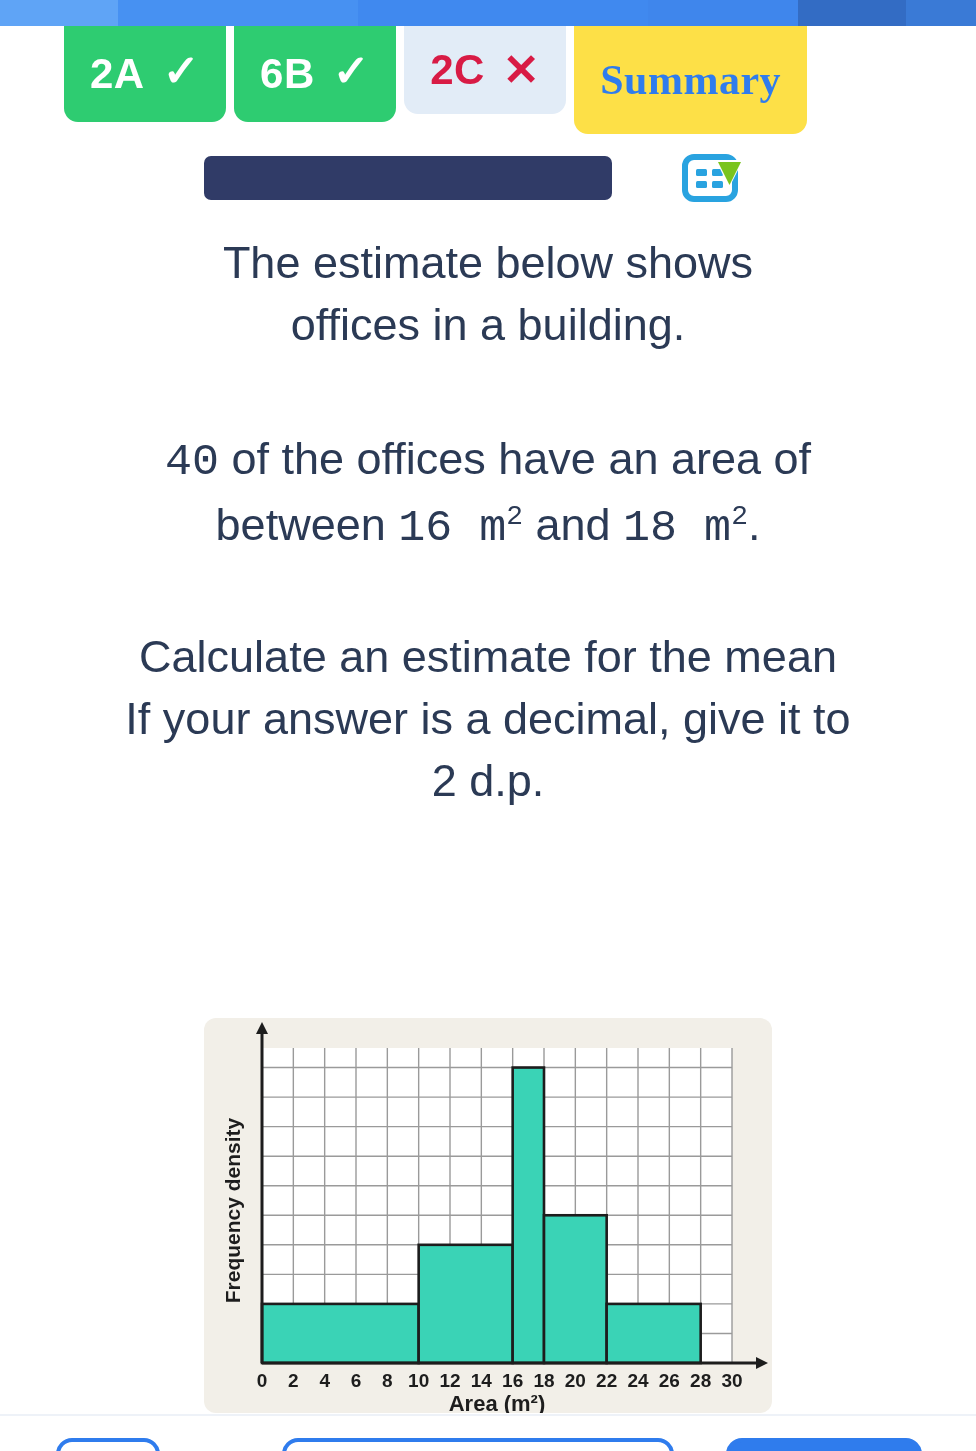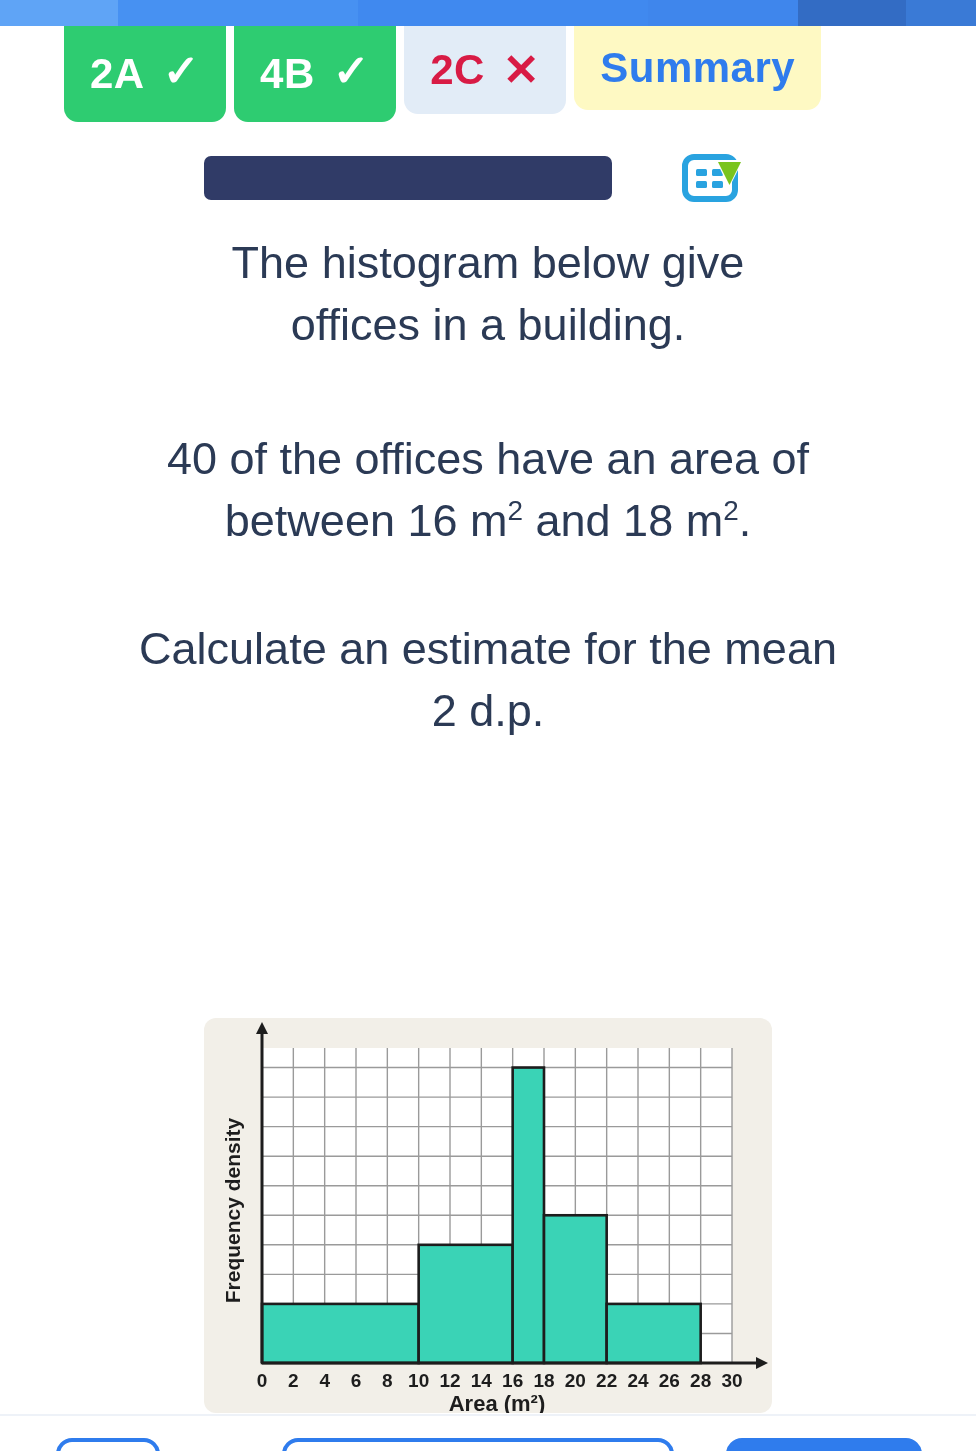--- a/index.html
+++ b/index.html
@@ -31,21 +31,21 @@
     display: flex; align-items: center; justify-content: center;
     gap: 18px;
     font-size: 42px; font-weight: 700;
     letter-spacing: .5px;
     border-radius: 0 0 14px 14px;
     padding: 0 26px;
     white-space: nowrap;
   }
   .tab.done { background:#2ecc71; color:#ffffff; }
   .tab.wrong { background:#e2ecf7; color:#d81b45; height:88px; }
-  .tab.summary { background:#fef9c3; color:#2f7ced; height:84px; }
+  .tab.summary { background:#fde047; color:#2f7ced; height:108px;font-family:Liberation Serif, serif; }
   .tab .mark { font-size: 44px; line-height: 1; font-weight: 700; display:inline-block; }
   .tab.done .mark { transform: translateY(-3px); }
   .tab-gap { width: 8px; }
 
   
   .redact-row {
     position: absolute; top: 146px; left: 0;
     width: 976px; height: 62px;
   }
   .redact-bar {
@@ -67,21 +67,21 @@
     color: #2b3a55;
   }
   .q-line {
     font-size: 45px;
     line-height: 62px;
     font-weight: 400;
   }
   .q-block { margin-bottom: 0; }
   .q-spacer-lg { height: 72px; }
   .q-spacer-md { height: 66px; }
-  .mathy { font-family: Liberation Sans, sans-serif; margin-top: 40px; }
+  .mathy { font-family: Liberation Mono, monospace; margin-top: 40px; }
   .mathy sup { font-size: 0.62em; vertical-align: super; line-height: 0; }
 
   
   .chart-panel {
     position: absolute;
     left: 204px; top: 1018px;
     width: 568px; height: 395px;
     background: #f2efe8;
     border-radius: 12px;
   }
@@ -115,21 +115,21 @@
       <div class="progress-seg" style="width: 70px; background: rgb(58, 122, 214);"></div>
     </div>
 
   <div class="tab-row">
     <div class="tab done">
       <span>2A</span>
       <span class="mark">✓</span>
     </div>
     <div class="tab-gap"></div>
     <div class="tab done">
-      <span>4B</span>
+      <span>6B</span>
       <span class="mark">✓</span>
     </div>
     <div class="tab-gap"></div>
     <div class="tab wrong">
       <span>2C</span>
       <span class="mark">✕</span>
     </div>
     <div class="tab-gap"></div>
     <div class="tab summary">
       <span>Summary</span>
@@ -146,39 +146,40 @@
         <rect x="14" y="27" width="11" height="7" rx="1.5" fill="#29a3e0"></rect>
         <rect x="30" y="27" width="11" height="7" rx="1.5" fill="#29a3e0"></rect>
         <path d="M34 6 L61 6 L47 34 Z" fill="#ffffff"></path>
         <path d="M36 8 L59 8 L47.5 31 Z" fill="#7ac41e"></path>
       </svg>
     </div>
   </div>
 
   <div class="question">
     <div class="q-block">
-      <div class="q-line">The histogram below give</div>
+      <div class="q-line">The estimate below shows</div>
       <div class="q-line">offices in a building.</div>
     </div>
 
     <div class="q-spacer-lg"></div>
 
     <div class="q-block">
       <div class="q-line">
         <span class="mathy">40</span><span> of the offices have an area of</span>
       </div>
       <div class="q-line">
         <span>between </span><span class="mathy"><span>16 m</span><sup>2</sup></span><span> and </span><span class="mathy"><span>18 m</span><sup>2</sup></span><span>.</span>
       </div>
     </div>
 
     <div class="q-spacer-md"></div>
 
     <div class="q-block">
       <div class="q-line">Calculate an estimate for the mean</div>
+      <div class="q-line">If your answer is a decimal, give it to</div>
       <div class="q-line">2 d.p.</div>
     </div>
   </div>
 
   <div class="chart-panel">
     <svg class="chart-svg" viewBox="0 0 568 395" id="chartSvg">
         <rect x="58" y="30" width="470" height="315" fill="#ffffff"></rect>
         <line x1="58" y1="30" x2="58" y2="345" stroke="#9a9a9a" stroke-width="1.4"></line>
         <line x1="89.33333333333333" y1="30" x2="89.33333333333333" y2="345" stroke="#9a9a9a" stroke-width="1.4"></line>
         <line x1="120.66666666666666" y1="30" x2="120.66666666666666" y2="345" stroke="#9a9a9a" stroke-width="1.4"></line>

